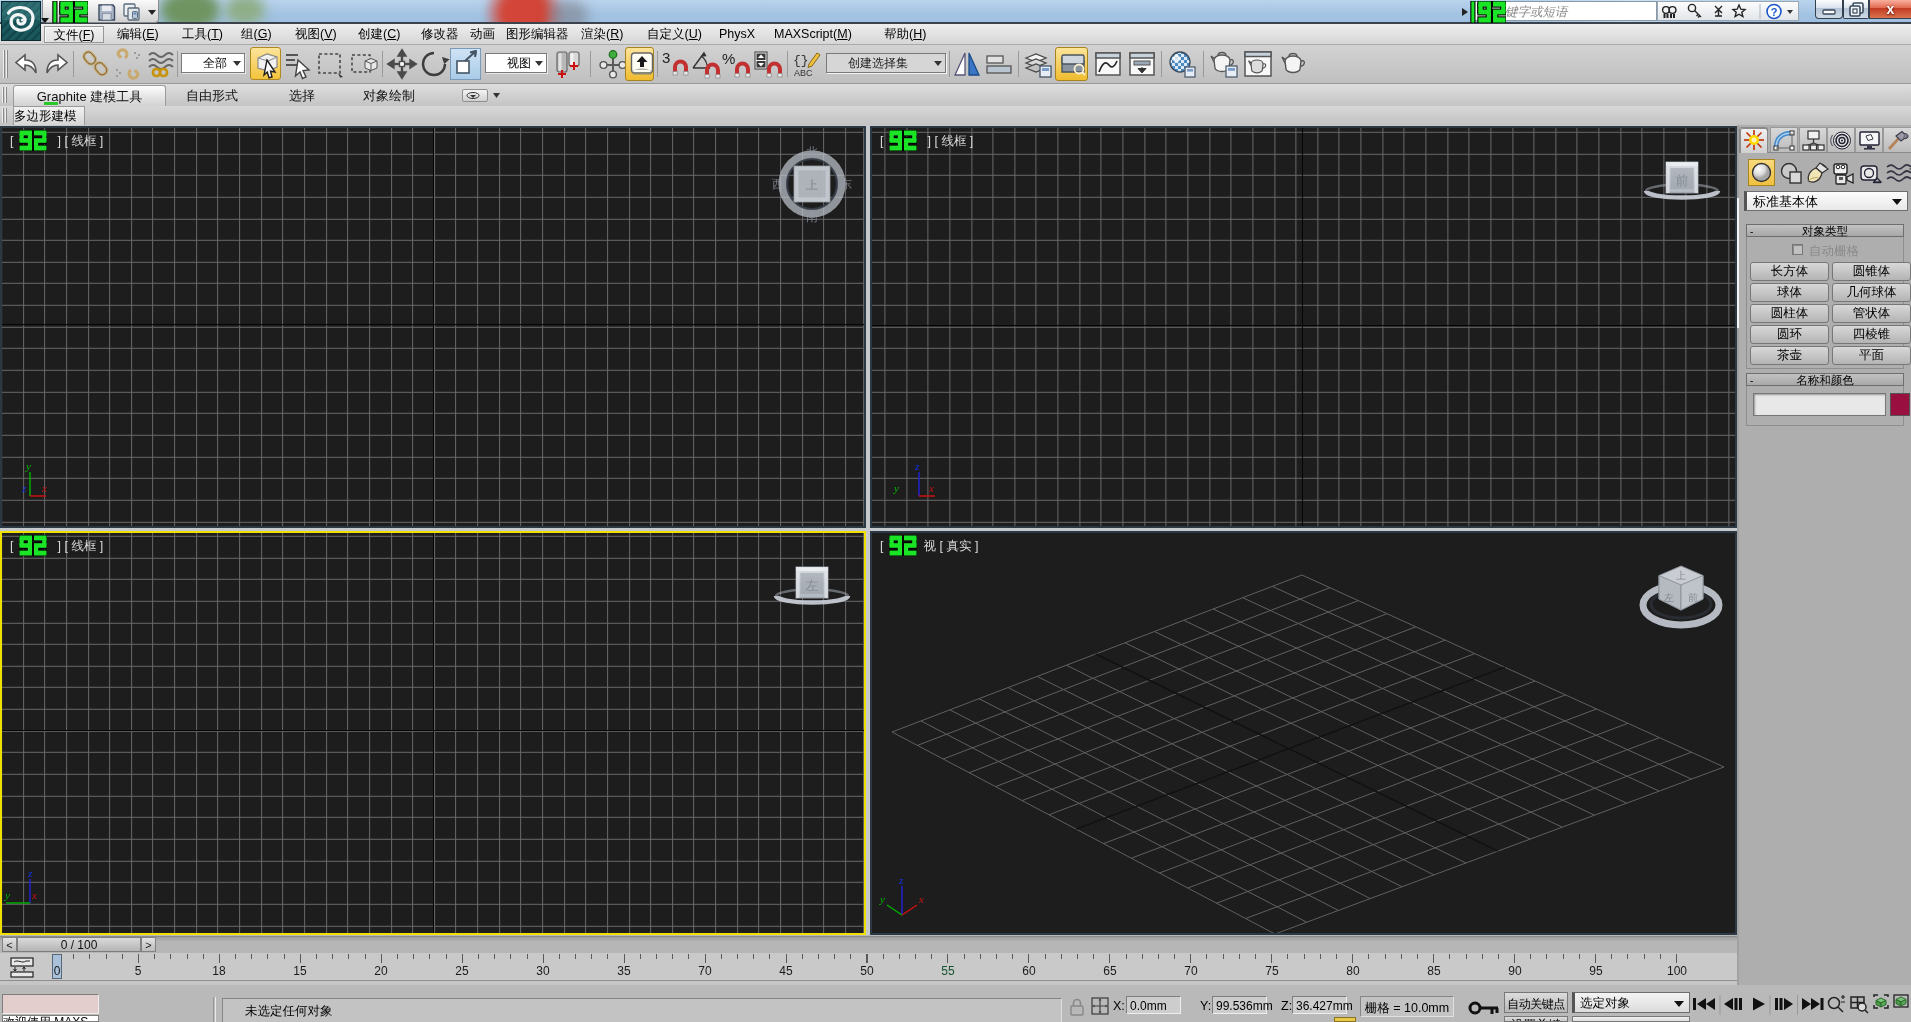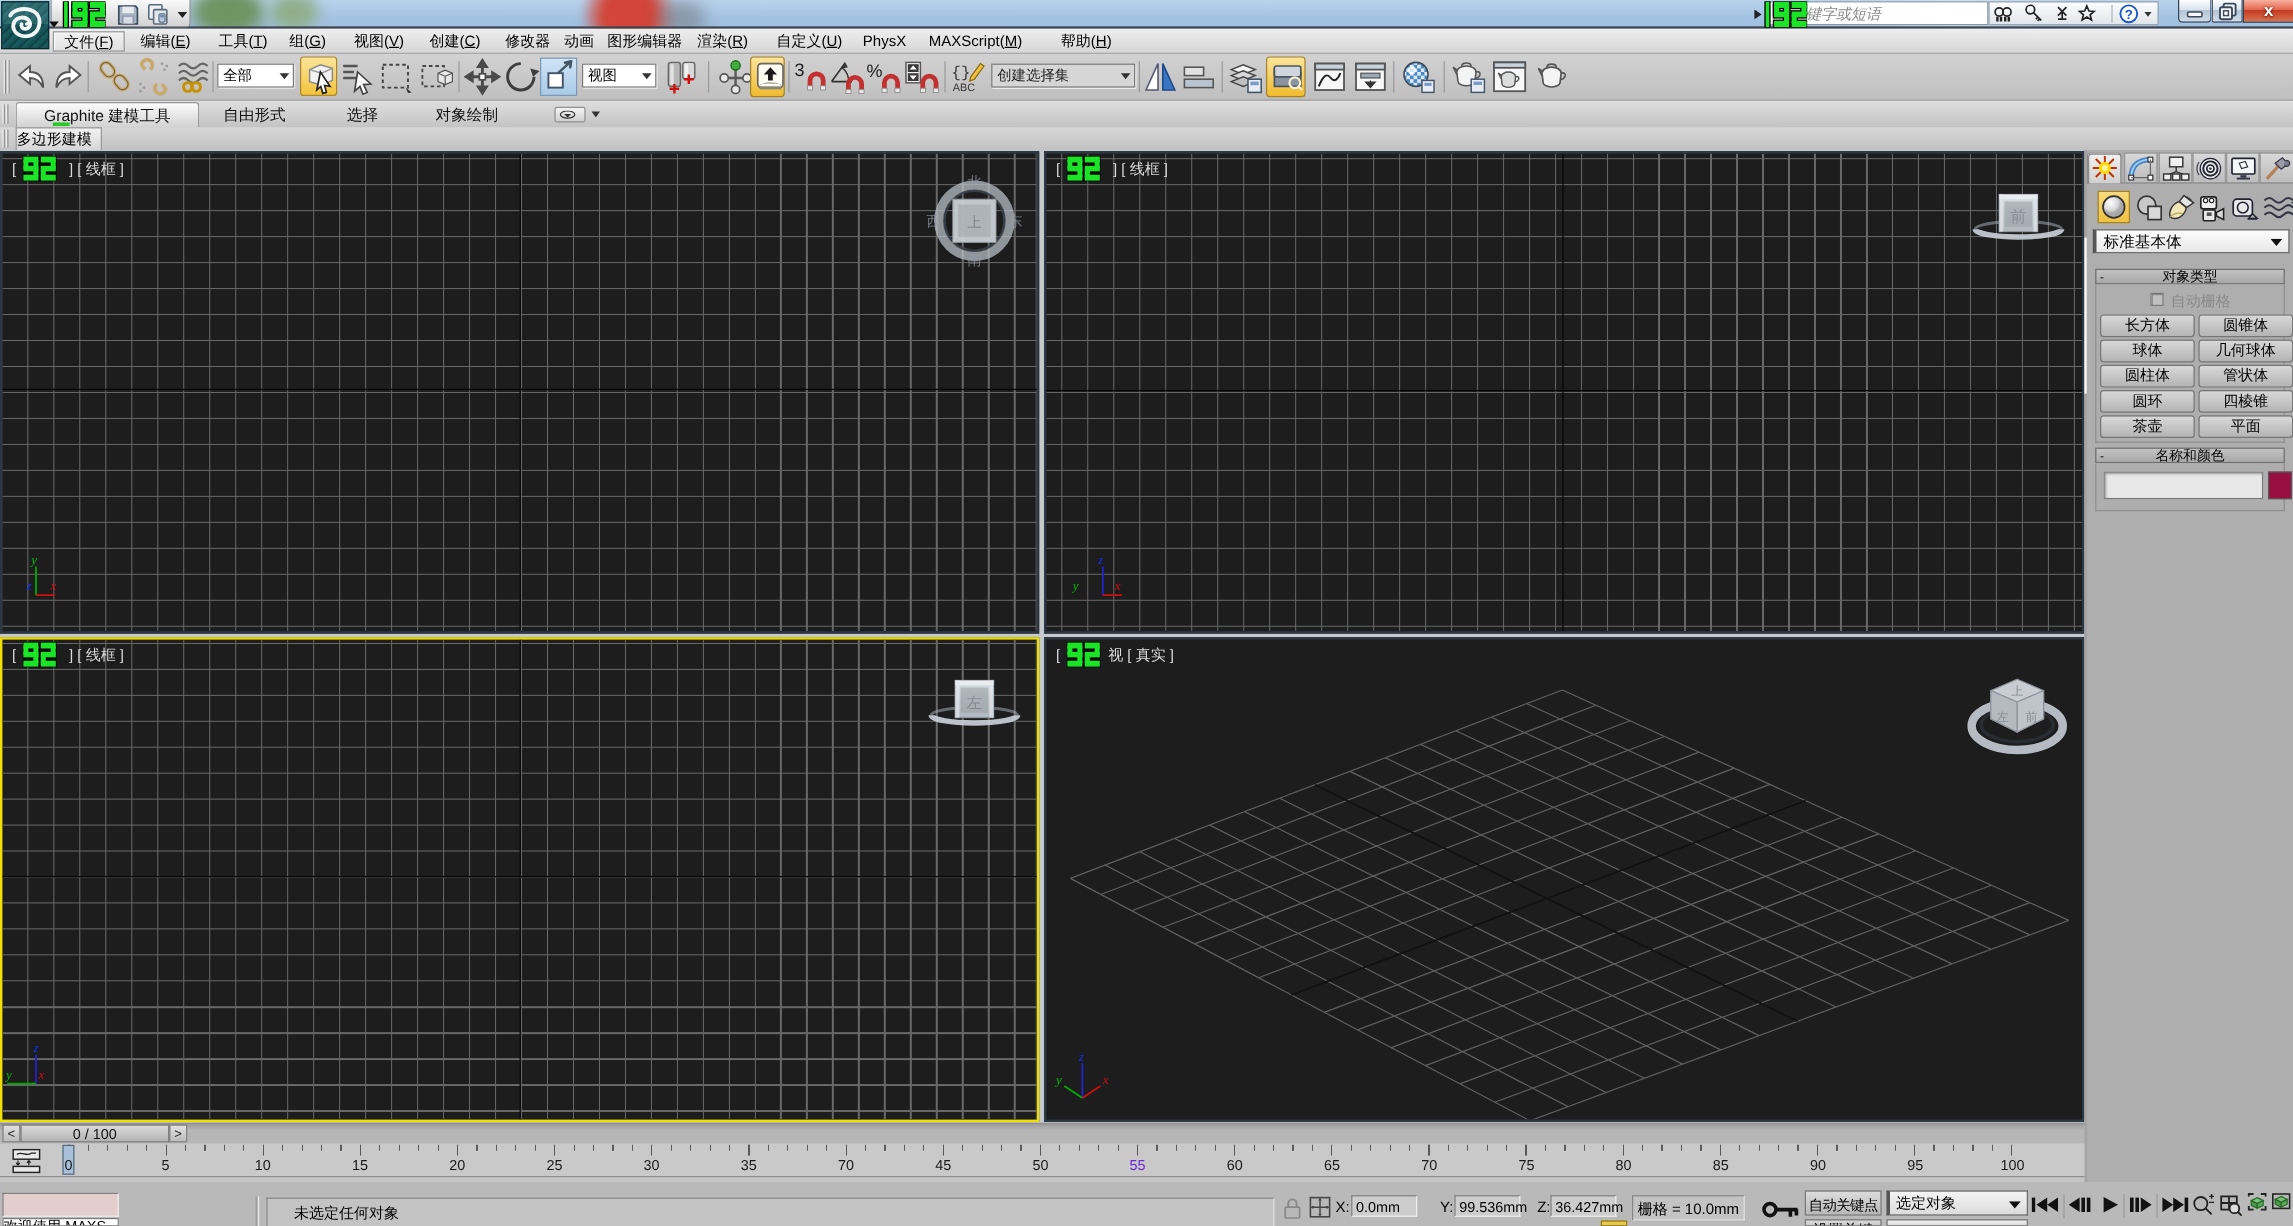--- a/index.html
+++ b/index.html
@@ -19,21 +19,21 @@
 #logo{position:absolute;left:1px;top:1px;width:40px;height:40px;background:#11474b;border:1px solid #0a2a2d;box-shadow:inset 0 0 0 1px #2a6a6e;z-index:50;}
 
 .gnum{position:absolute;z-index:60;}
 
 #menubar{left:0;top:24px;width:1911px;height:21px;background:linear-gradient(#eeeeee,#d6d6d6);border-bottom:1px solid #aaaaaa;}
 .menuitem{position:absolute;top:2px;height:17px;line-height:17px;font-size:12.5px;color:#000;}
 
 #toolbar{left:0;top:45px;width:1911px;height:39px;background:linear-gradient(#d2d2d2,#bfbfbf);border-bottom:1px solid #999;}
 .tsep{position:absolute;top:6px;width:1px;height:26px;background:#9a9a9a;}
 .tbtn{position:absolute;top:3px;width:32px;height:32px;}
-.combo{position:absolute;background:#fff;border:1px solid #7a7a7a;height:20px;font-size:12px;color:#000;line-height:18px;padding-left:4px;box-shadow:1px 1px 0 #e8e8e8;}
+.combo{position:absolute;background:#fff;border:1px solid #7a7a7a;height:20px;font-size:12px;color:#000;line-height:18px;padding-left:21px;box-shadow:1px 1px 0 #e8e8e8;}
 .combo .ca{position:absolute;right:3px;top:7px;width:0;height:0;border:4px solid transparent;border-top:5px solid #333;}
 
 #ribbontabs{left:0;top:84px;width:1911px;height:22px;background:linear-gradient(#dedede,#c4c4c4);}
 #subtabrow{left:0;top:106px;width:1911px;height:19px;background:linear-gradient(#d8d8d8,#c2c2c2);}
 .rtab{position:absolute;top:1px;height:21px;line-height:21px;font-size:13px;color:#111;text-align:center;}
 .rtab.active{background:linear-gradient(#fdfdfd,#e2e2e2 60%,#d2d2d2);border:1px solid #9a9a9a;border-bottom:none;border-radius:3px 3px 0 0;}
 
 #vparea{left:0;top:125px;width:1737px;height:810px;background:#c6c9cc;}
 .vp{position:absolute;background:#1d1d1d;border:2px solid #2d3845;overflow:hidden;}
 .vp .grid{position:absolute;left:0;top:0;right:0;bottom:0;}
@@ -951,30 +951,30 @@
         <polygon points="70,6.5 75,9 75,13 70,10.5" fill="#4a9a4a" stroke="#2a6a2a"></polygon>
         <polygon points="80,6.5 75,9 75,13 80,10.5" fill="#5aaa5a" stroke="#2a6a2a"></polygon>
       </g>
   </svg>
 </div>
 <style>
 </style>
 <div class="abs" style="left:0;top:964px;z-index:5;">
   <span style="position:absolute;left:57px;top:0;font-size:12px;color:#1a1a1a;transform:translateX(-50%);">0</span>
   <span style="position:absolute;left:138px;top:0;font-size:12px;color:#1a1a1a;transform:translateX(-50%);">5</span>
-  <span style="position:absolute;left:219px;top:0;font-size:12px;color:#1a1a1a;transform:translateX(-50%);">10</span>
+  <span style="position:absolute;left:219px;top:0;font-size:12px;color:#1a1a1a;transform:translateX(-50%);">18</span>
   <span style="position:absolute;left:300px;top:0;font-size:12px;color:#1a1a1a;transform:translateX(-50%);">15</span>
   <span style="position:absolute;left:381px;top:0;font-size:12px;color:#1a1a1a;transform:translateX(-50%);">20</span>
   <span style="position:absolute;left:462px;top:0;font-size:12px;color:#1a1a1a;transform:translateX(-50%);">25</span>
   <span style="position:absolute;left:543px;top:0;font-size:12px;color:#1a1a1a;transform:translateX(-50%);">30</span>
   <span style="position:absolute;left:624px;top:0;font-size:12px;color:#1a1a1a;transform:translateX(-50%);">35</span>
   <span style="position:absolute;left:705px;top:0;font-size:12px;color:#1a1a1a;transform:translateX(-50%);">70</span>
   <span style="position:absolute;left:786px;top:0;font-size:12px;color:#1a1a1a;transform:translateX(-50%);">45</span>
   <span style="position:absolute;left:867px;top:0;font-size:12px;color:#1a1a1a;transform:translateX(-50%);">50</span>
-  <span style="position:absolute;left:948px;top:0;font-size:12px;color:#6d28d9;transform:translateX(-50%);">55</span>
+  <span style="position:absolute;left:948px;top:0;font-size:12px;color:#14532d;transform:translateX(-50%);">55</span>
   <span style="position:absolute;left:1029px;top:0;font-size:12px;color:#1a1a1a;transform:translateX(-50%);">60</span>
   <span style="position:absolute;left:1110px;top:0;font-size:12px;color:#1a1a1a;transform:translateX(-50%);">65</span>
   <span style="position:absolute;left:1191px;top:0;font-size:12px;color:#1a1a1a;transform:translateX(-50%);">70</span>
   <span style="position:absolute;left:1272px;top:0;font-size:12px;color:#1a1a1a;transform:translateX(-50%);">75</span>
   <span style="position:absolute;left:1353px;top:0;font-size:12px;color:#1a1a1a;transform:translateX(-50%);">80</span>
   <span style="position:absolute;left:1434px;top:0;font-size:12px;color:#1a1a1a;transform:translateX(-50%);">85</span>
   <span style="position:absolute;left:1515px;top:0;font-size:12px;color:#1a1a1a;transform:translateX(-50%);">90</span>
   <span style="position:absolute;left:1596px;top:0;font-size:12px;color:#1a1a1a;transform:translateX(-50%);">95</span>
   <span style="position:absolute;left:1677px;top:0;font-size:12px;color:#1a1a1a;transform:translateX(-50%);">100</span>
 </div>

